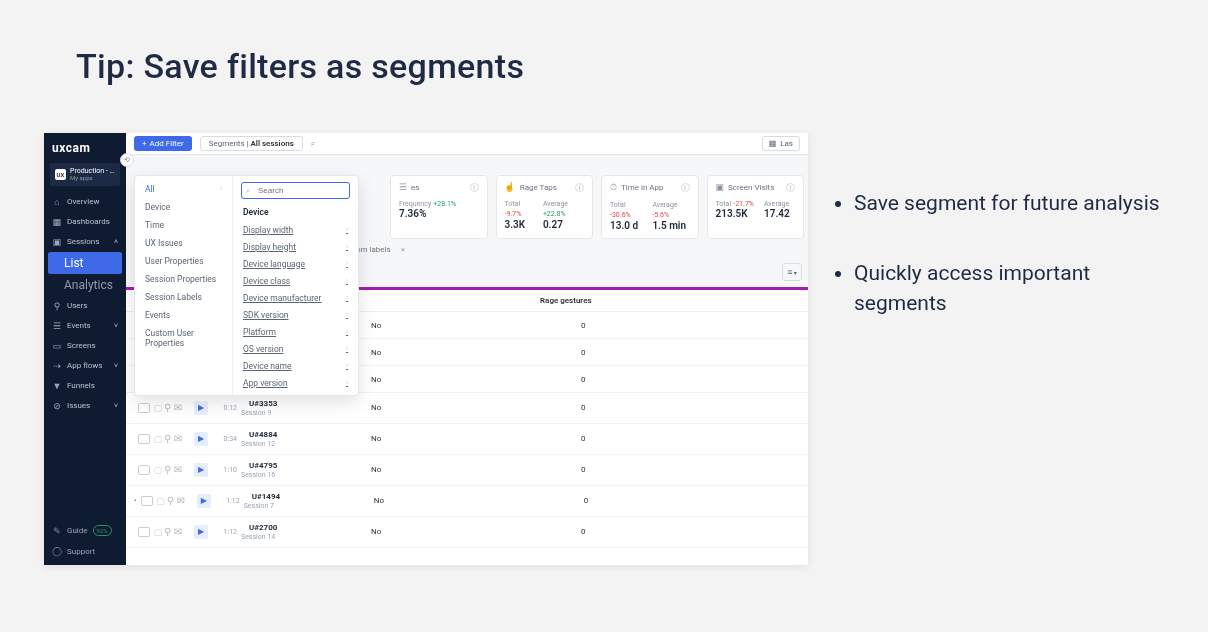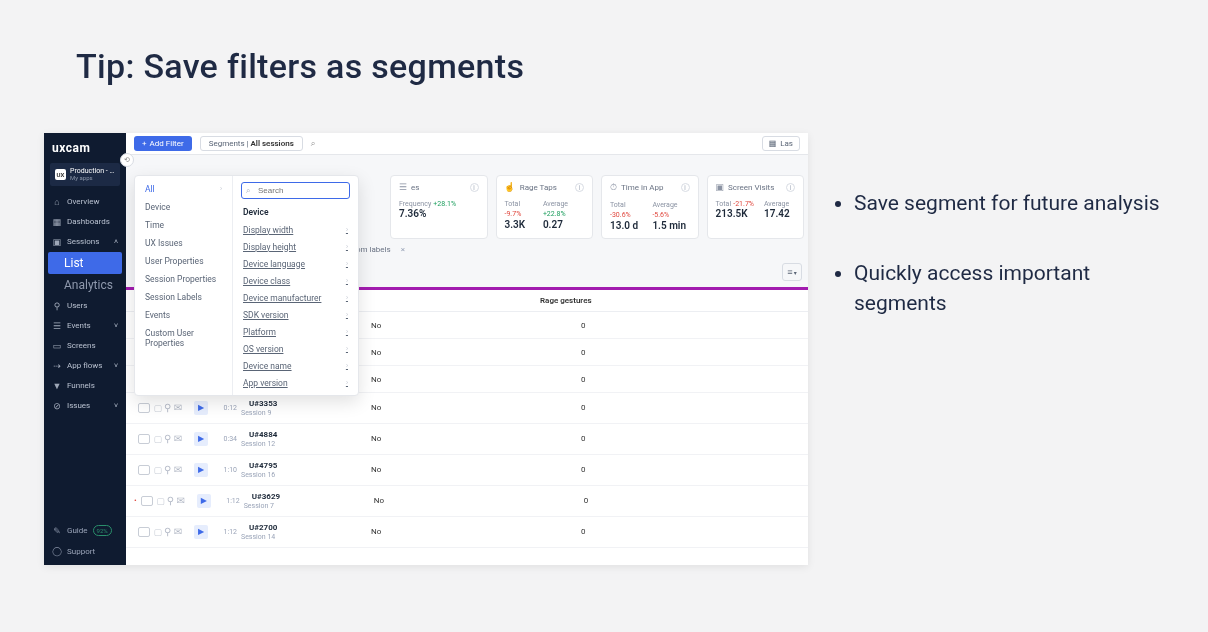--- a/index.html
+++ b/index.html
@@ -415,21 +415,21 @@
     <div class="ragev">0</div>
           </div>
           <div class="trow">
     <span class="dotred">•</span>
     <div class="cb"></div>
     <div class="imark">▢</div>
     <div class="ppl">⚲ ✉</div>
     <div class="play">▶</div>
     <div class="time">1:12</div>
     <div class="ucol">
-      <span class="uid">U#3629</span>
+      <span class="uid">U#1494</span>
       <span class="sess">Session 7</span>
     </div>
     <div class="crashv">No</div>
     <div class="ragev">0</div>
           </div>
           <div class="trow">
     <span class="dotred"></span>
     <div class="cb"></div>
     <div class="imark">▢</div>
     <div class="ppl">⚲ ✉</div>

